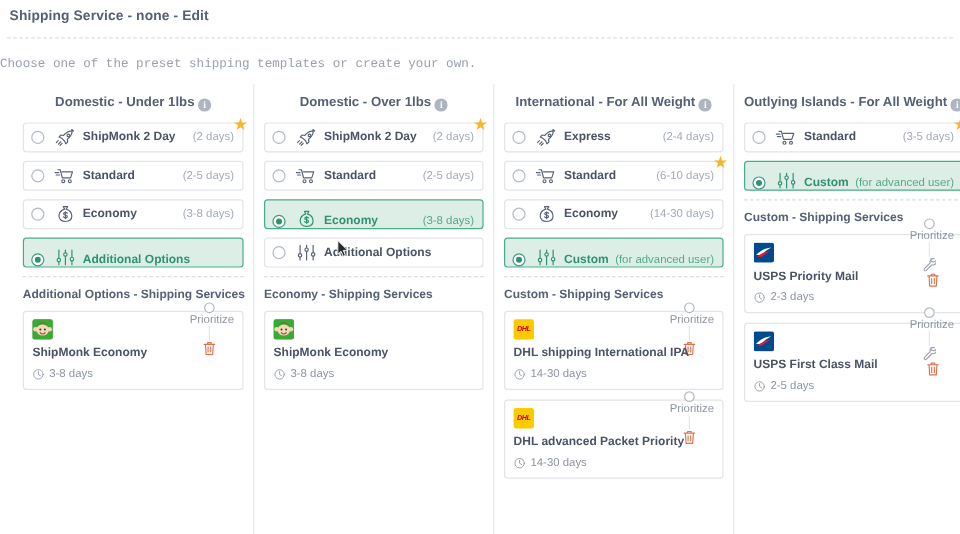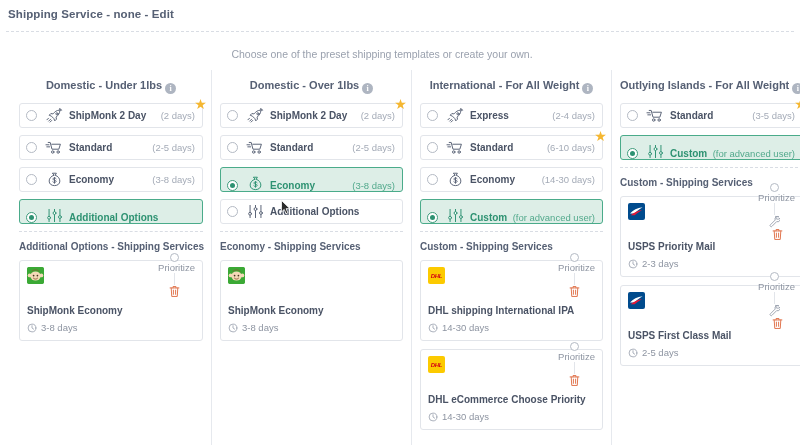--- a/index.html
+++ b/index.html
@@ -17,21 +17,21 @@
     position: absolute; left: 8px; top: 8px;
     font-size: 11.5px; font-weight: bold; color: #566074;
     letter-spacing: .1px;
   }
   .hr-dashed-top {
     position: absolute; left: 6px; top: 31px; width: 788px; height: 0;
     border-top: 1px dashed #d9dde4;
   }
   .subtitle {
     position: absolute; left: 0; top: 48px; width: 764px;
-    text-align: center; font-size: 10.5px; color: #9aa1ae;
+    font-size: 10.5px; color: #9aa1ae; font-family: Liberation Mono, monospace;
   }
 
   
   .columns {
     position: absolute; left: 11px; top: 70px; width: 800px; height: 375px;
     display: flex;
   }
   .col {
     width: 200px; height: 375px;
     position: relative;
@@ -132,21 +132,21 @@
   }
   .prioritize-label {
     margin-left: 4px; font-size: 9.5px; color: #8d94a1; white-space: nowrap;
   }
   .act-sep {
     width: 1px; height: 12px; background: #e2e5ea; margin: 0 6px;
   }
   .icon-btn { width: 11px; height: 13px; display: block; }
   .icon-btn + .icon-btn { margin-left: 6px; }
   .svc-name {
-    margin-top: 21px; font-size: 10px; font-weight: bold; color: #4a5365;
+    margin-top: 6px; font-size: 10px; font-weight: bold; color: #4a5365;
     white-space: nowrap;
   }
   .svc-days {
     margin-top: 6px; font-size: 9.5px; color: #8d94a1;
     display: flex; align-items: center;
   }
   .clock { width: 10px; height: 10px; margin-right: 4px; flex: 0 0 auto; }
 
   
   .cursor {
@@ -422,21 +422,21 @@
             <div class="svc-actions">
               <span class="prioritize-radio"></span>
               <span class="prioritize-label">Prioritize</span>
               <span class="act-sep"></span>
               <svg class="icon-btn" viewBox="0 0 12 14" fill="none" stroke="#e0714a" stroke-width="1.05" stroke-linecap="round" stroke-linejoin="round">
                 <path d="M1.2 3.1h9.6M4.4 3.1V1.6h3.2v1.5M2.4 3.1l.6 9.3h6l.6-9.3"></path>
                 <path d="M4.8 5.5v4.6M7.2 5.5v4.6"></path>
               </svg>
             </div>
           </div>
-          <div class="svc-name">DHL eCommerce Choose Priority</div>
+          <div class="svc-name">DHL advanced Packet Priority</div>
           <div class="svc-days">
             <svg class="clock" viewBox="0 0 12 12" fill="none" stroke="#9aa1ae" stroke-width="1" stroke-linecap="round">
               <circle cx="6" cy="6" r="4.7"></circle>
               <path d="M6 3.2V6l2 1.4"></path>
             </svg>
             <span>14-30 days</span>
           </div>
         </div>
       </div>
       <div class="col">

